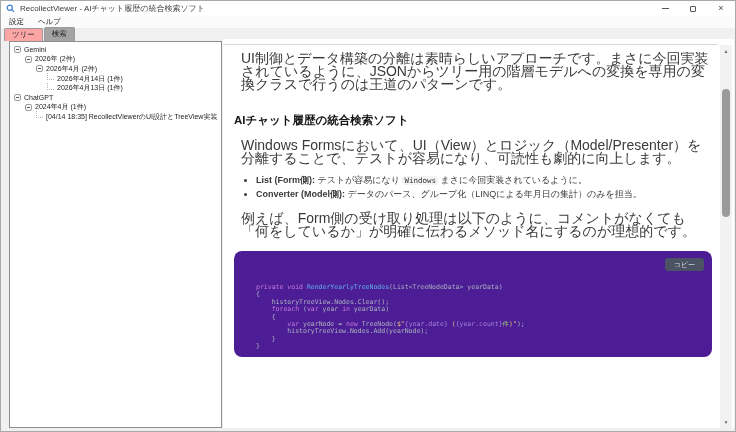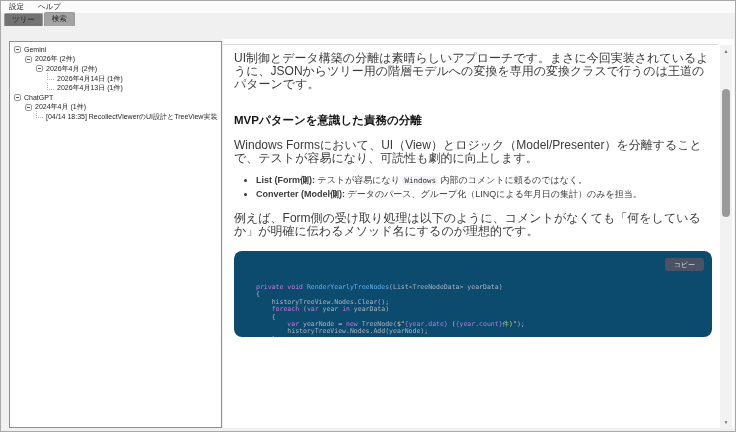--- a/index.html
+++ b/index.html
@@ -18,21 +18,21 @@
   .glyph-close { font-size:9px; line-height:1; color:#444; }
 
   
   .menubar { height:12px; background:#fbfbfb; display:flex; align-items:center; padding-left:8px; gap:14px; }
   .menu-item { font-size:7.5px; color:#222; }
 
   
   .tabstrip { height:13px; display:flex; align-items:flex-end; padding-left:3px; background:#f0f0f0; }
   .tab { font-size:7.5px; color:#222; padding:1px 7px 2px 7px; border:1px solid #9a9a9a; border-bottom:none;
          background:#a3a3a3; margin-right:1px; border-radius:2px 2px 0 0; }
-  .tab.active { background:#737373; height:13px; display:flex; align-items:center; position:relative; z-index:2; }
+  .tab.active { background:#fca5a5; height:13px; display:flex; align-items:center; position:relative; z-index:2; }
 
   
   .tree-panel { position:absolute; left:8px; top:40px; width:213px; height:387px;
     background:#ffffff; border:1px solid #8f8f8f; overflow:hidden; padding-top:3px; }
   .tree-row { height:9.6px; display:flex; align-items:center; white-space:nowrap; }
   .expand-box { width:7px; height:7px; border:1px solid #9a9a9a; background:#fcfcfc; border-radius:2px;
     display:inline-flex; align-items:center; justify-content:center; margin-right:3px; flex:0 0 auto; }
   .expand-box i { display:block; width:3px; height:1px; background:#555; }
   .leaf-connector { width:7px; height:7px; border-left:1px dotted #b5b5b5; border-bottom:1px dotted #b5b5b5;
     margin:-4px 3px 0 0; flex:0 0 auto; }
@@ -41,32 +41,32 @@
   
   .right-panel { position:absolute; left:222px; top:38px; right:1px; bottom:1px; background:#ffffff; }
   .panel-topline { position:absolute; left:0; right:16px; top:5px; height:1px; background:#d9d9d9; }
   .content { position:absolute; left:11px; right:22px; top:13px; bottom:0; overflow:hidden; }
 
   .question-card { background:#f8f8fa; border:1px solid #e4e4e8; border-radius:8px;
     padding:7px 10px 8px 10px; margin-bottom:9px; }
   .q-text { font-size:9.5px; line-height:16px; font-weight:bold; color:#1f2240; }
   .q-ts { color:#2b49c9; }
 
-  .para { font-size:12px; line-height:13px; color:#3a3a3a; }
+  .para { font-size:14px; line-height:13px; color:#3a3a3a;margin-left:7px; }
   .p1 { margin-bottom:0; }
   .h2 { font-size:11.5px; font-weight:bold; color:#151515; margin-top:22px; margin-bottom:11px; }
   .p2 { margin-bottom:9px; }
   ul.points { margin:0 0 11px 22px; }
   ul.points li { font-size:9px; line-height:13.5px; color:#3a3a3a; }
   .inline-code { font-family:"DejaVu Sans Mono", monospace; font-size:7.5px; background:#f3f3f5;
     border-radius:2px; padding:0 2px; color:#333; }
   .p3 { margin-bottom:13px; }
 
   
-  .code-block { position:relative; background:#0c4a6e; border-radius:8px; height:86px; overflow:hidden;
+  .code-block { position:relative; background:#4c1d95; border-radius:8px; height:106px; overflow:hidden;
     padding:33px 4px 0 22px; }
   .copy-btn { position:absolute; top:7px; right:8px; background:#4b5263; color:#d8dbe2;
     font-size:7px; line-height:1; padding:3px 9px; border-radius:3px; border:none; }
   .code-line { font-family:"DejaVu Sans Mono", monospace; font-size:6.5px; line-height:7.4px;
     white-space:pre; color:#abb2bf; }
 
   
   .v-scrollbar { position:absolute; right:2px; top:6px; bottom:2px; width:12px; background:#f2f2f2; }
   .sb-arrow { position:absolute; left:0; width:12px; height:12px; display:flex; align-items:center;
     justify-content:center; font-size:5px; color:#6f6f6f; }
@@ -74,20 +74,38 @@
   .sb-arrow.down { bottom:0; }
   .sb-thumb { position:absolute; left:2px; width:8px; top:44px; height:128px; background:#9a9a9a; border-radius:4px; }
 
   .bottom-strip { position:absolute; left:0; right:0; bottom:0; height:3px; background:#f0f0f0; }
 </style>
 </head>
 <body>
 
 <div class="window">
 
+  <div class="titlebar">
+    <svg class="app-icon" viewBox="0 0 12 12">
+      <circle cx="5" cy="5" r="3.4" fill="none" stroke="#3d7fd6" stroke-width="1.6"></circle>
+      <line x1="7.6" y1="7.6" x2="10.6" y2="10.6" stroke="#3d7fd6" stroke-width="1.6"></line>
+    </svg>
+    <span class="title-text">RecollectViewer - AIチャット履歴の統合検索ソフト</span>
+    <div class="win-controls">
+      <div class="win-btn">
+          <span class="glyph-min"></span>
+        </div>
+      <div class="win-btn">
+          <span class="glyph-max"></span>
+        </div>
+      <div class="win-btn">
+          <span class="glyph-close">×</span>
+        </div>
+    </div>
+  </div>
 
   <div class="menubar" id="menubar">
       <span class="menu-item">設定</span>
       <span class="menu-item">ヘルプ</span>
     </div>
 
   <div class="tabstrip" id="tabstrip">
       <span class="tab active">ツリー</span>
       <span class="tab">検索</span>
     </div>
@@ -138,26 +156,26 @@
     </div>
 
   <div class="right-panel">
     <div class="panel-topline"></div>
 
     <div class="content">
 
 
       <p class="para p1">UI制御とデータ構築の分離は素晴らしいアプローチです。まさに今回実装されているように、JSONからツリー用の階層モデルへの変換を専用の変換クラスで行うのは王道のパターンです。</p>
 
-      <div class="h2">MVPパターンを意識した責務の分離</div>
+      <div class="h2">AIチャット履歴の統合検索ソフト</div>
 
       <p class="para p2">Windows Formsにおいて、UI（View）とロジック（Model/Presenter）を分離することで、テストが容易になり、可読性も劇的に向上します。</p>
 
       <ul class="points" id="bullets">
-          <li><span style="font-weight: bold;">List (Form側):</span><span> テストが容易になり </span><span class="inline-code">Windows</span><span> 内部のコメントに頼るのではなく。</span></li>
+          <li><span style="font-weight: bold;">List (Form側):</span><span> テストが容易になり </span><span class="inline-code">Windows</span><span> まさに今回実装されているように。</span></li>
           <li><span style="font-weight: bold;">Converter (Model側):</span><span> データのパース、グループ化（LINQによる年月日の集計）のみを担当。</span></li>
         </ul>
 
       <p class="para p3">例えば、Form側の受け取り処理は以下のように、コメントがなくても「何をしているか」が明確に伝わるメソッド名にするのが理想的です。</p>
 
       <div class="code-block">
         <button class="copy-btn">コピー</button>
         <div id="code-lines">
             <div class="code-line"><span style="color: rgb(198, 120, 221);">private void </span><span style="color: rgb(97, 175, 239);">RenderYearlyTreeNodes</span><span style="color: rgb(171, 178, 191);">(List&lt;TreeNodeData&gt; yearData)</span></div>
             <div class="code-line"><span style="color: rgb(171, 178, 191);">{</span></div>

